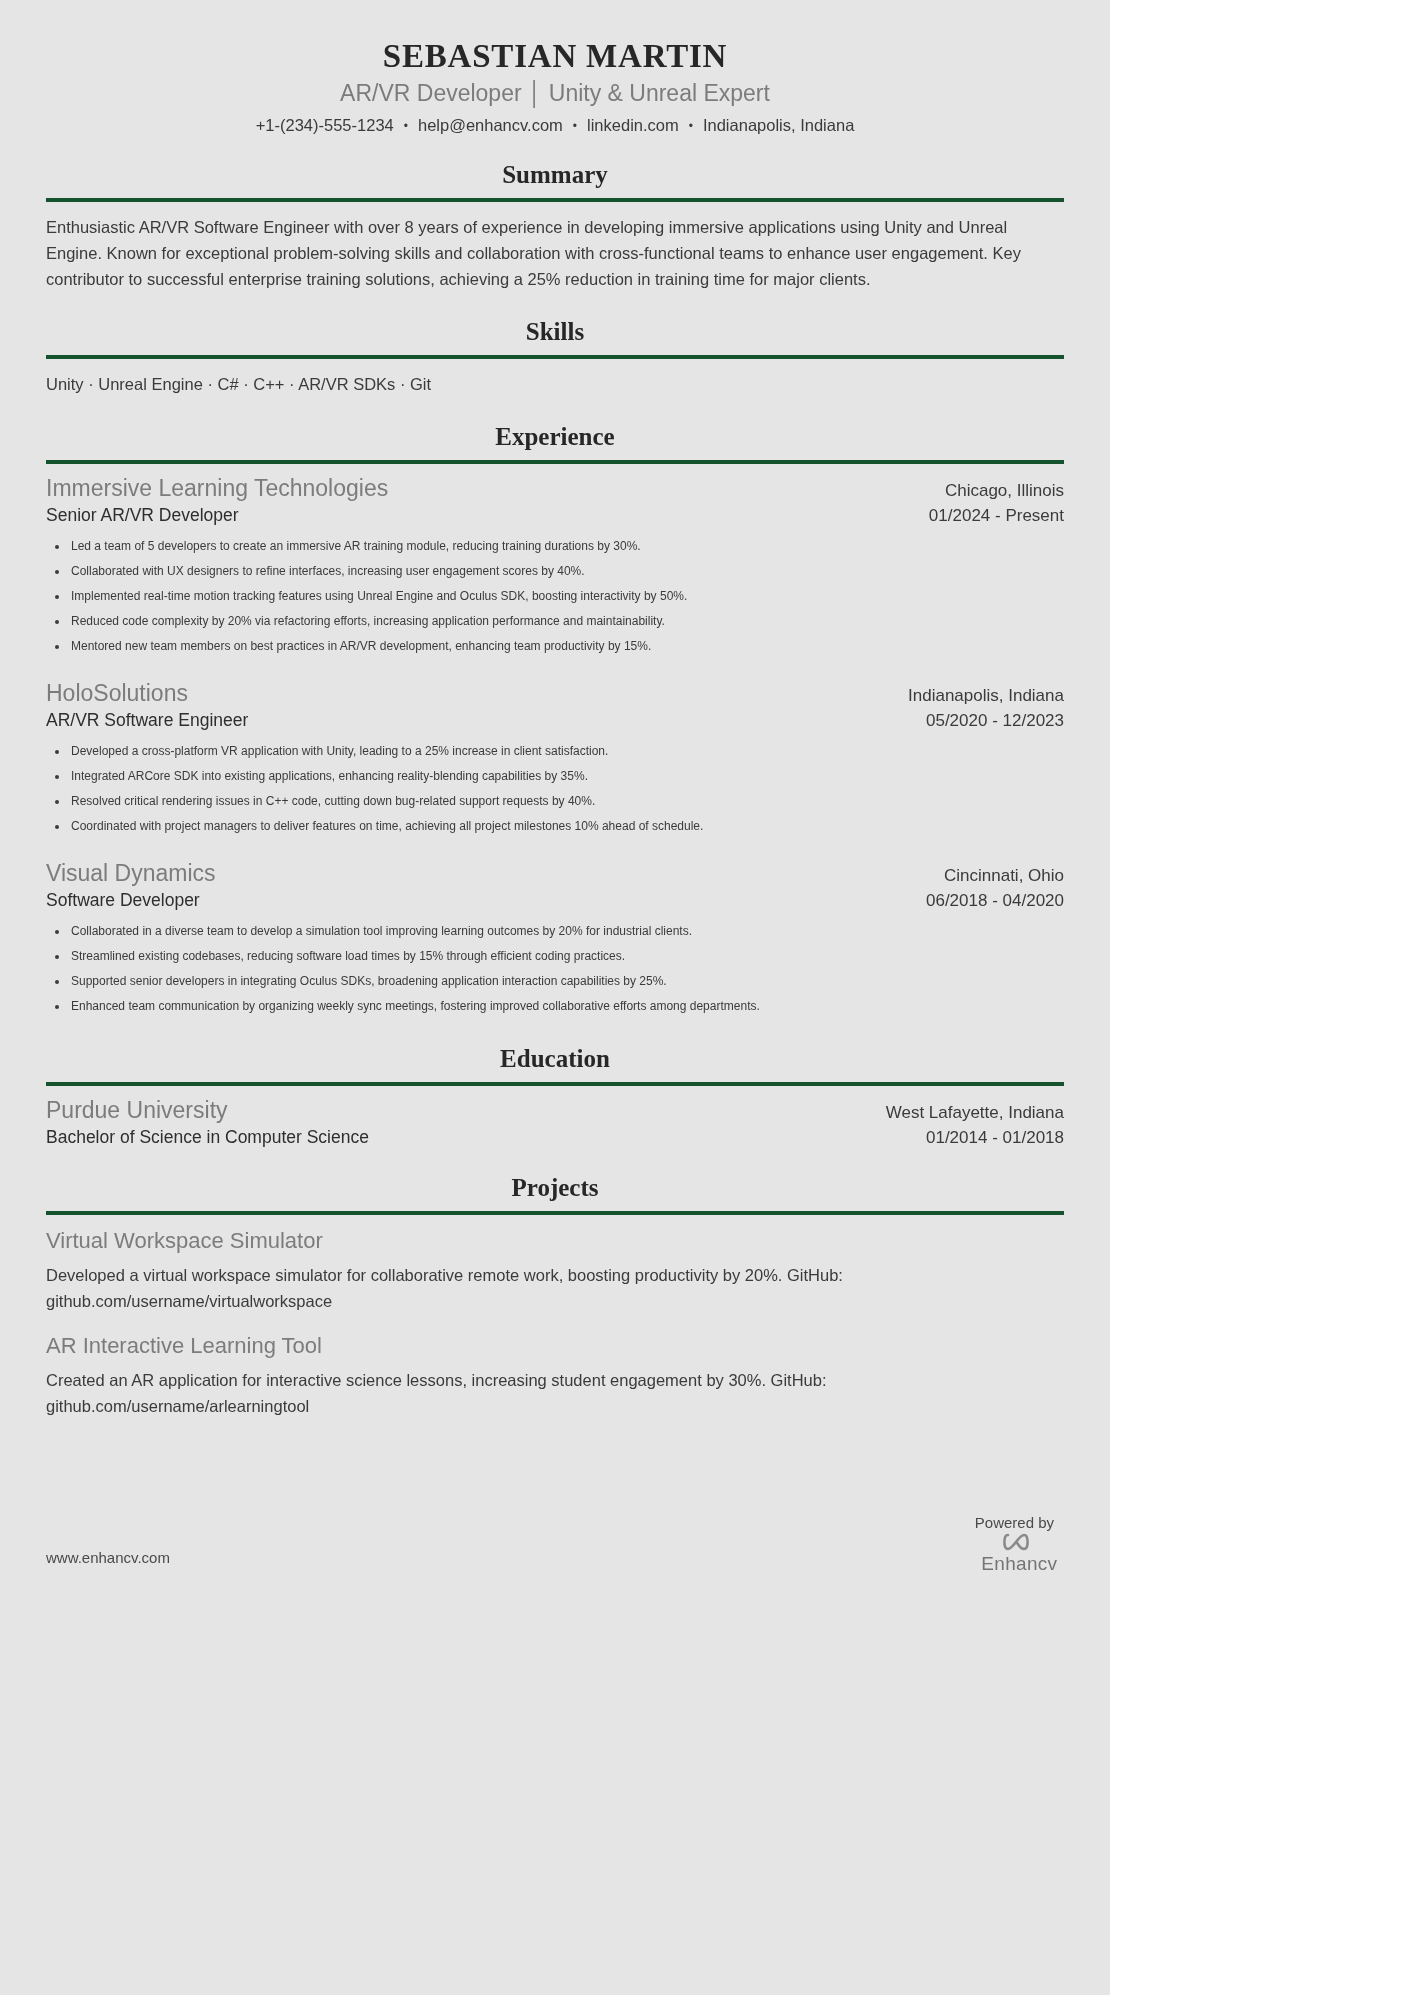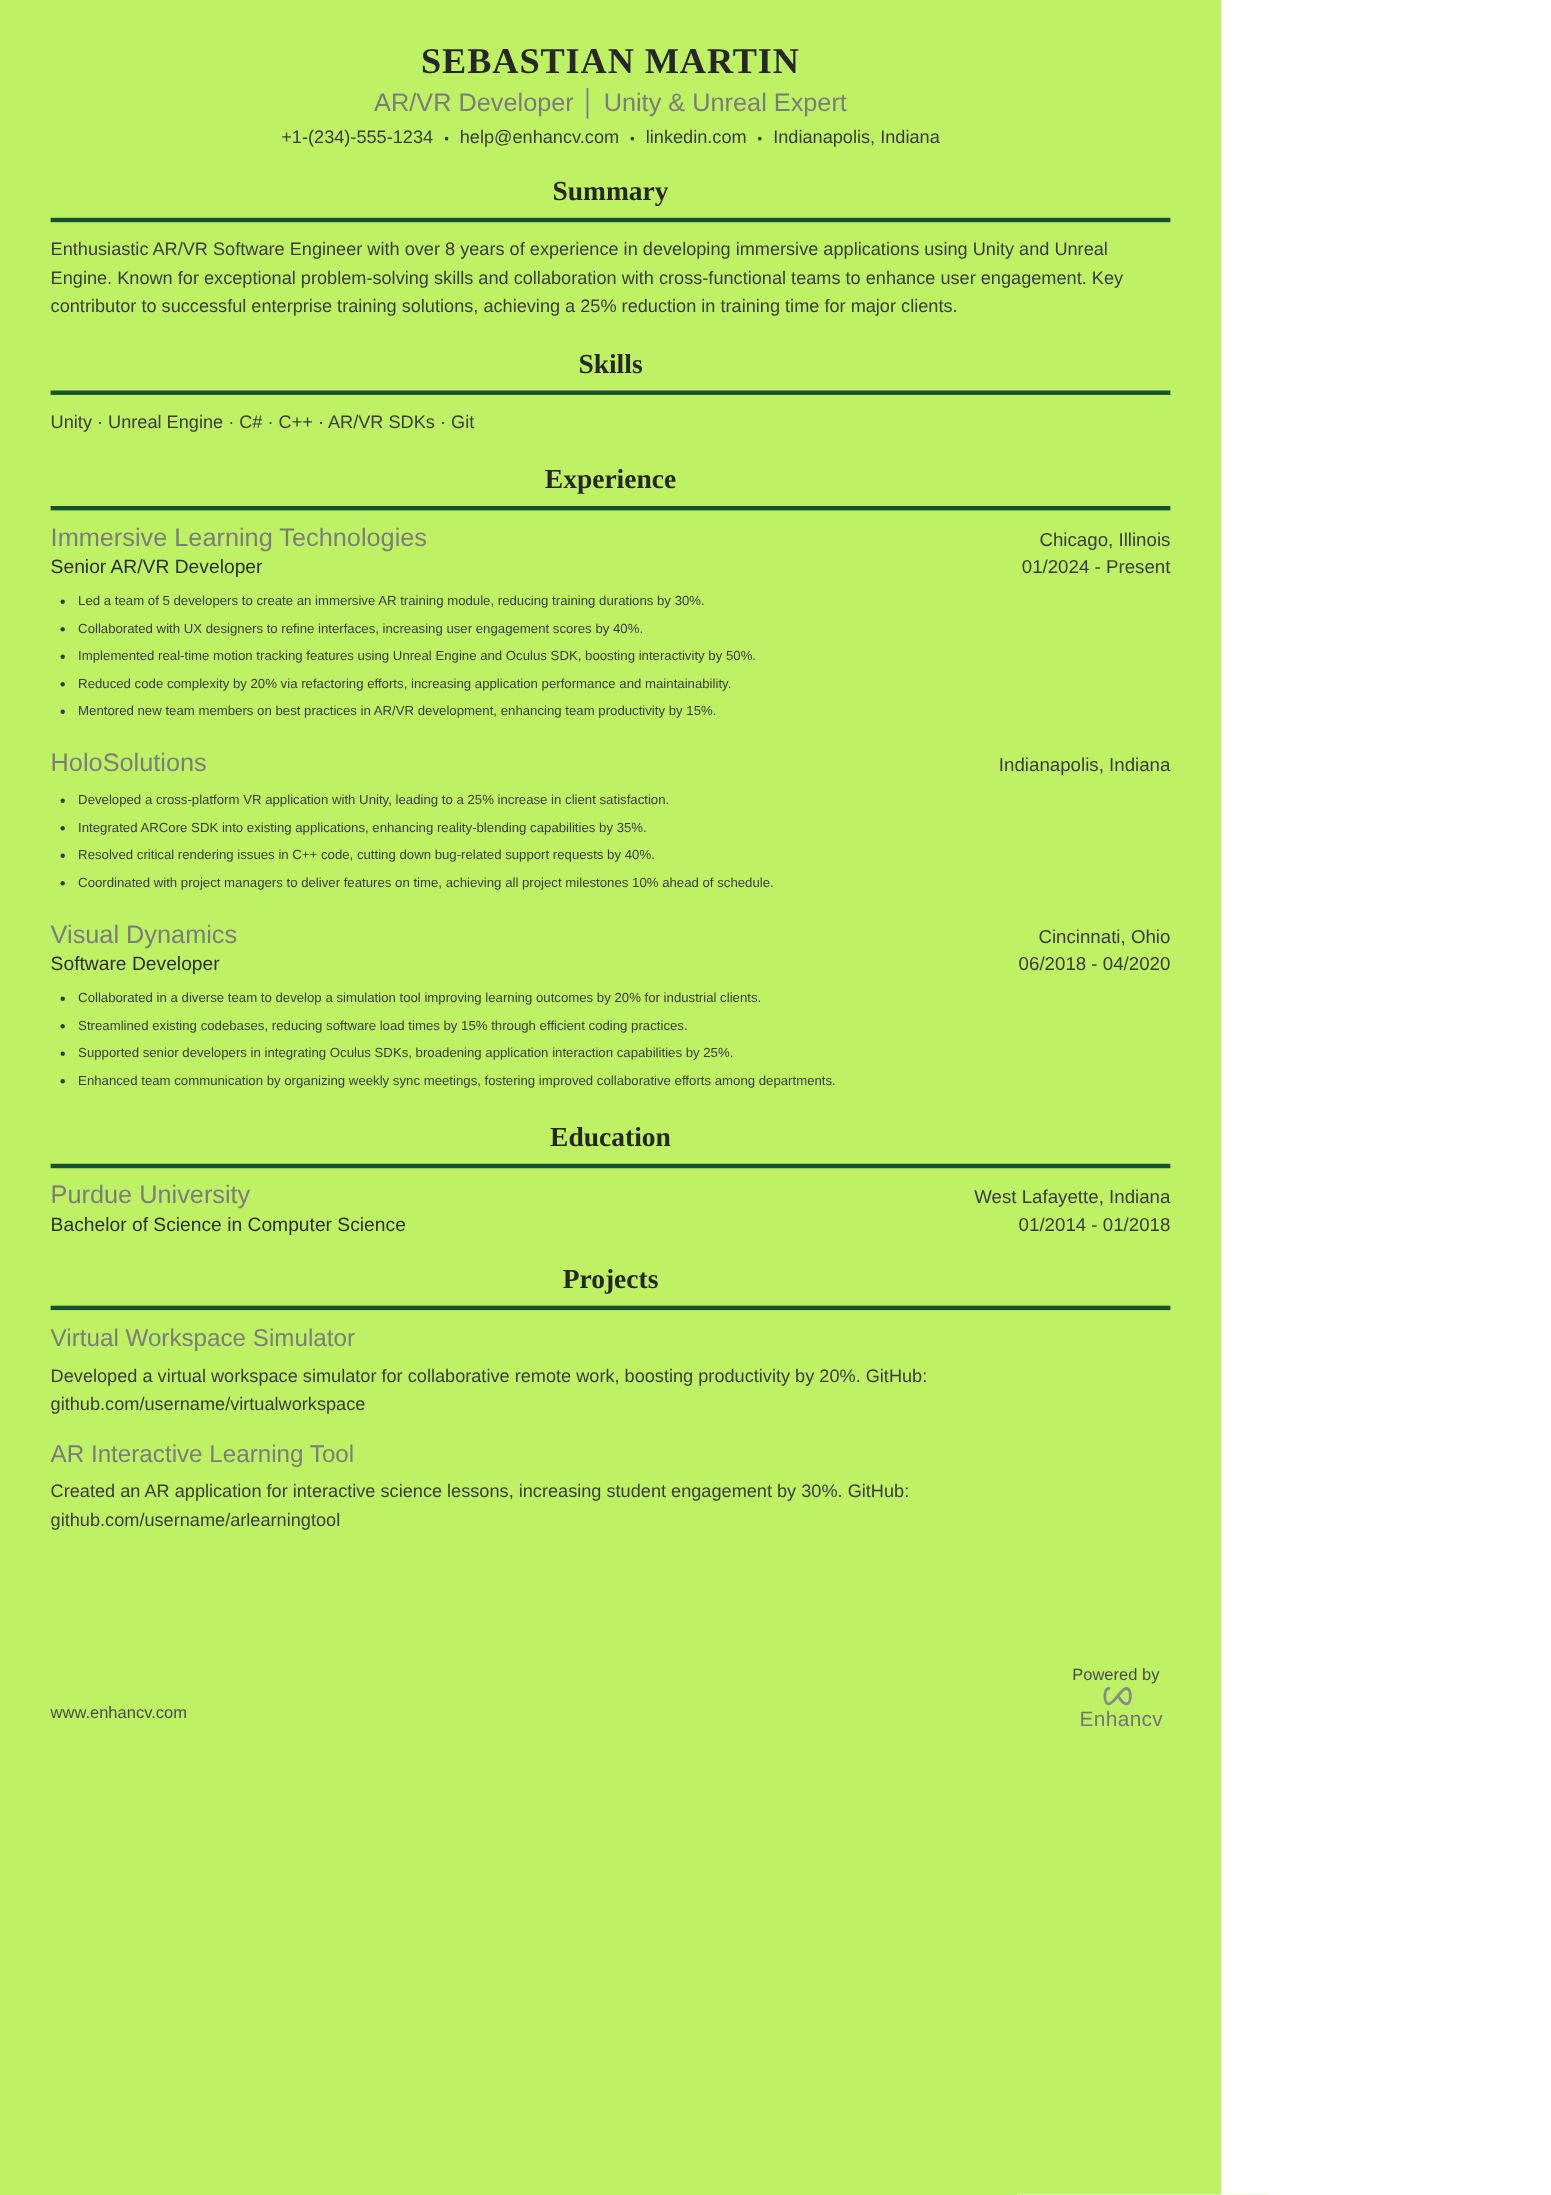--- a/index.html
+++ b/index.html
@@ -4,21 +4,21 @@
 <style>
   * { margin:0; padding:0; box-sizing:border-box; }
   html,body { background:#ffffff; }
   body {
     width:1410px; height:1995px; position:relative; overflow:hidden;
     font-family:"Liberation Sans", sans-serif; color:#3b3b3b;
     -webkit-font-smoothing:antialiased;
   }
   .page {
     position:relative; width:1110px; height:1995px;
-    padding:38px 46px 0 46px; background:#bef264;
+    padding:38px 46px 0 46px; background:#e5e5e5;
   }
 
   
   .header { text-align:center; }
   .name {
     font-family:"Liberation Serif", serif; font-weight:700;
     font-size:33px; letter-spacing:0.8px; color:#272727;
   }
   .headline { font-size:23px; color:#7c7c7c; margin-top:5px; font-weight:400; }
   .contact {
@@ -113,20 +113,24 @@
         <li>Reduced code complexity by 20% via refactoring efforts, increasing application performance and maintainability.</li>
         <li>Mentored new team members on best practices in AR/VR development, enhancing team productivity by 15%.</li>
       </ul>
     </div>
 
     <div class="entry">
       <div class="entry-row">
         <span class="company">HoloSolutions</span>
         <span class="entry-loc">Indianapolis, Indiana</span>
       </div>
+      <div class="entry-row2">
+        <span class="role">AR/VR Software Engineer</span>
+        <span class="dates">05/2020 - 12/2023</span>
+      </div>
       <ul class="bullets">
         <li>Developed a cross-platform VR application with Unity, leading to a 25% increase in client satisfaction.</li>
         <li>Integrated ARCore SDK into existing applications, enhancing reality-blending capabilities by 35%.</li>
         <li>Resolved critical rendering issues in C++ code, cutting down bug-related support requests by 40%.</li>
         <li>Coordinated with project managers to deliver features on time, achieving all project milestones 10% ahead of schedule.</li>
       </ul>
     </div>
 
     <div class="entry">
       <div class="entry-row">

